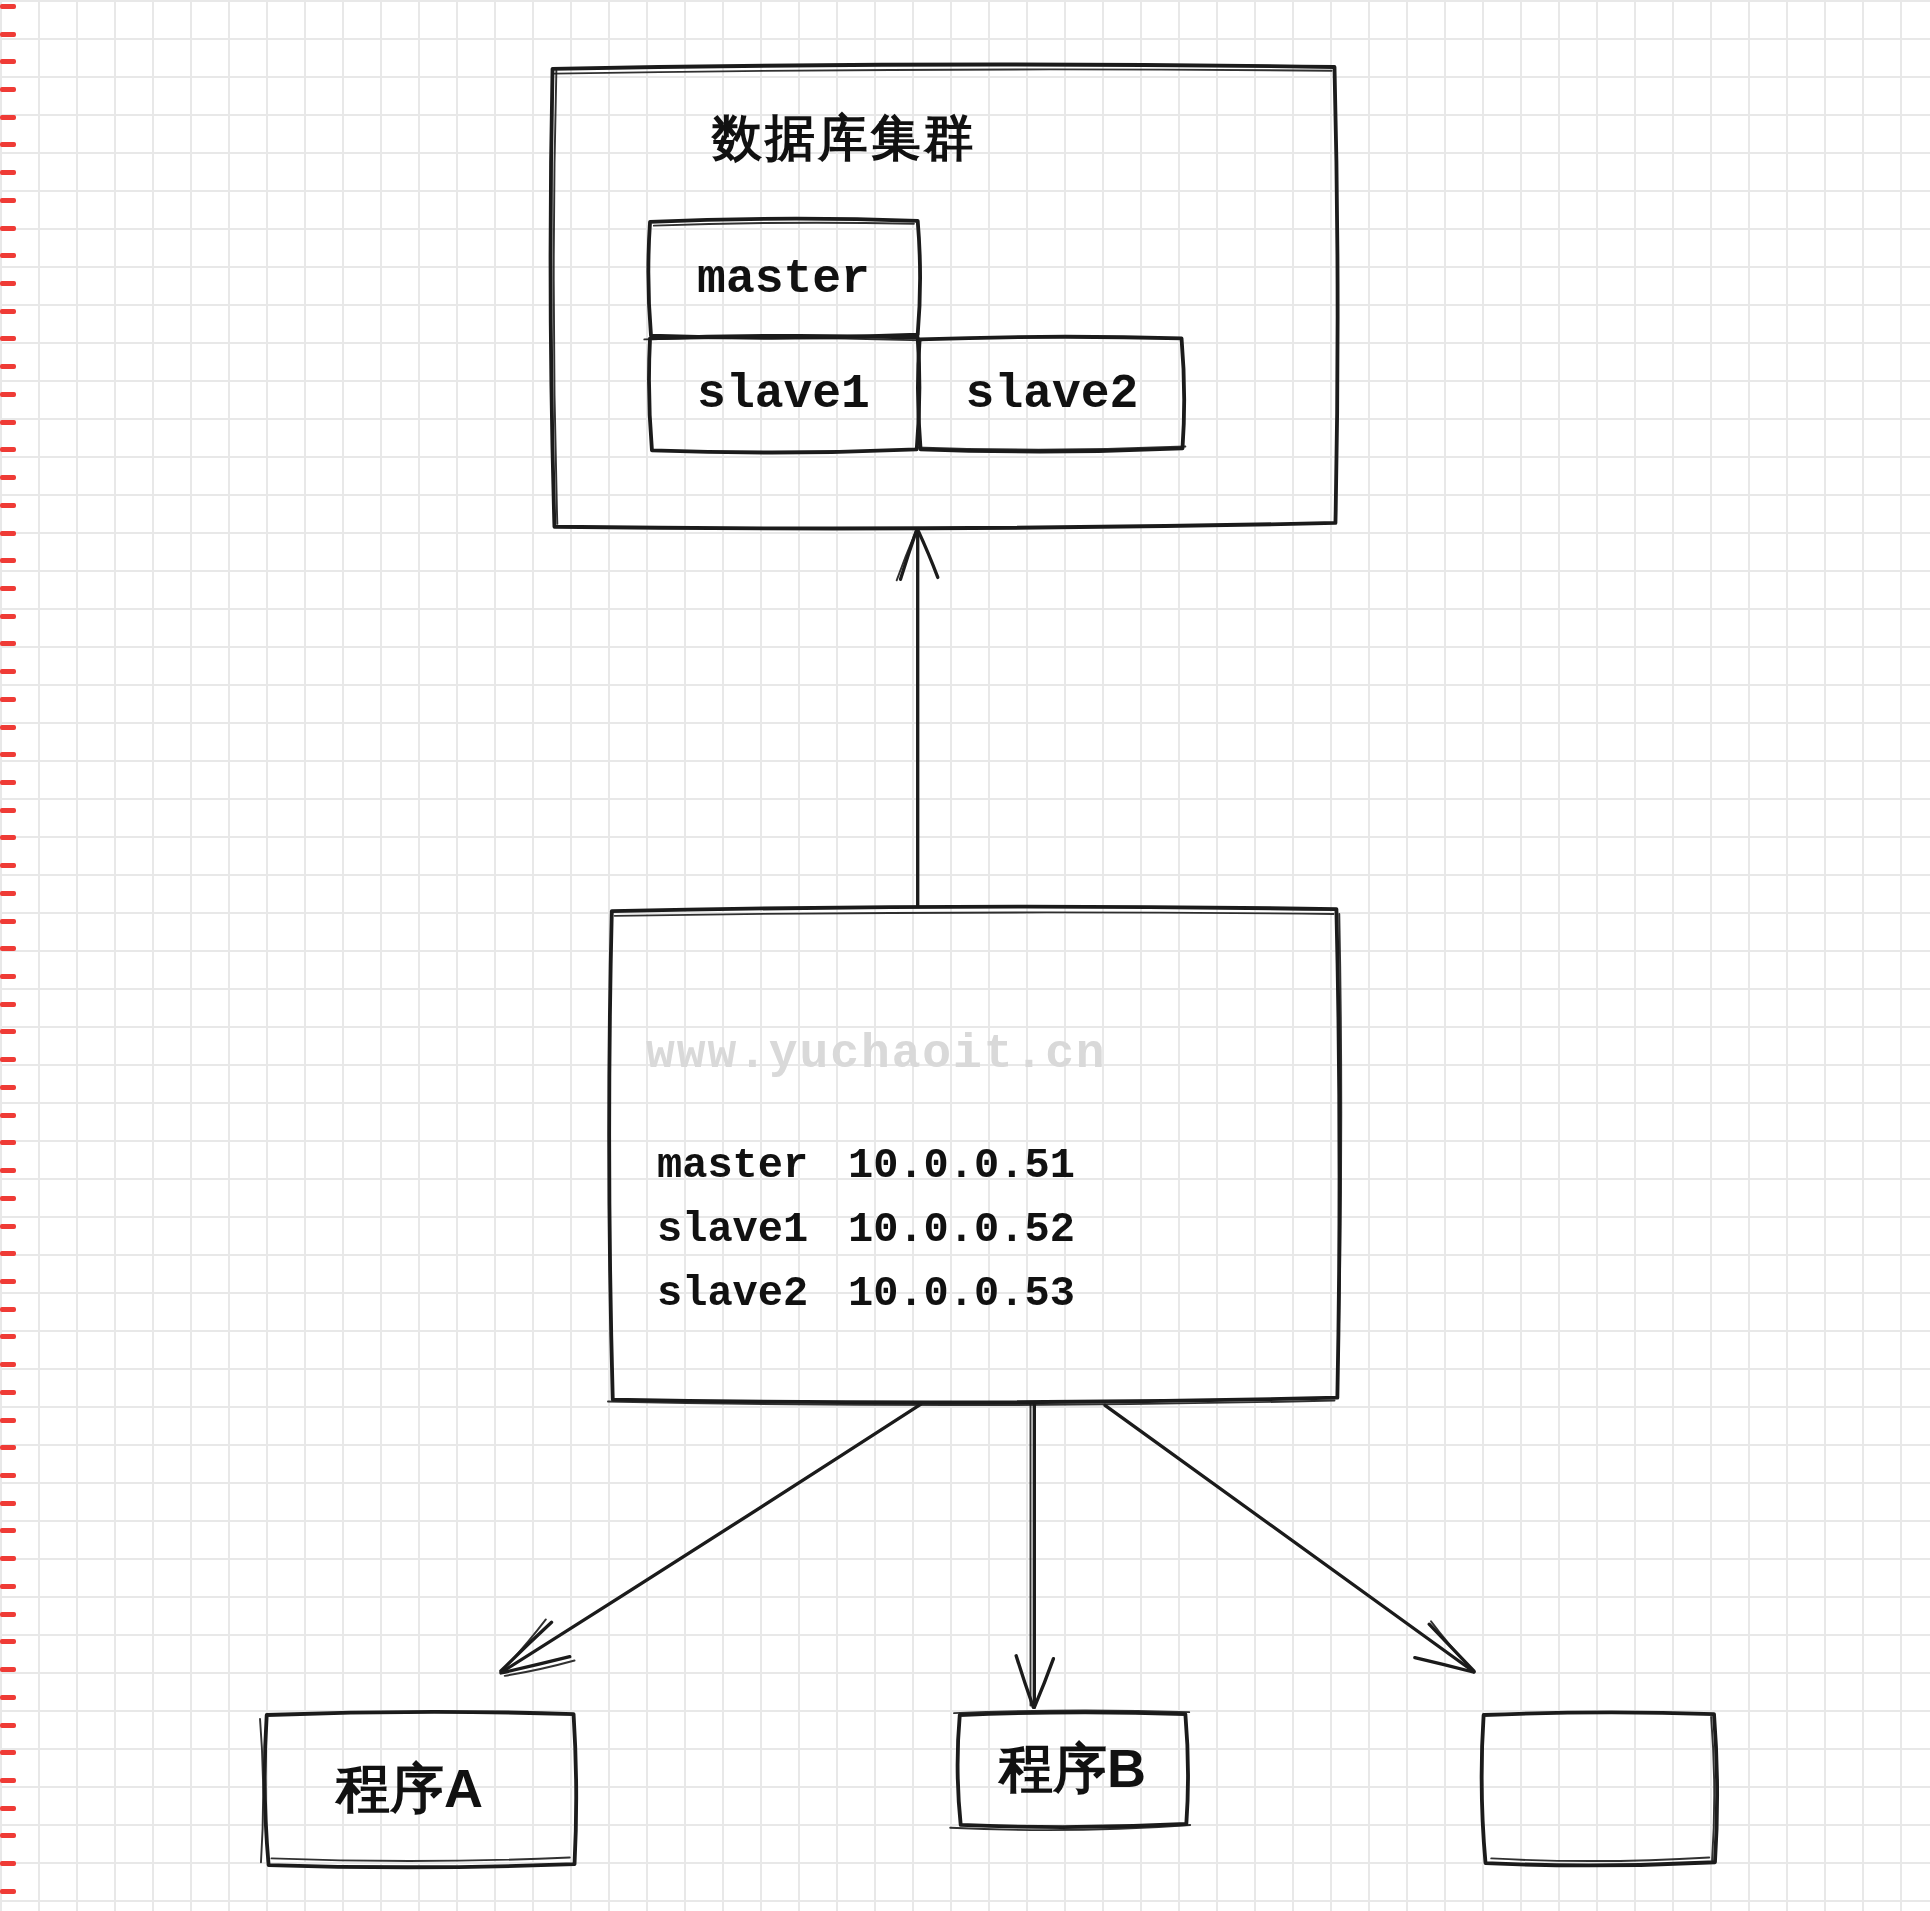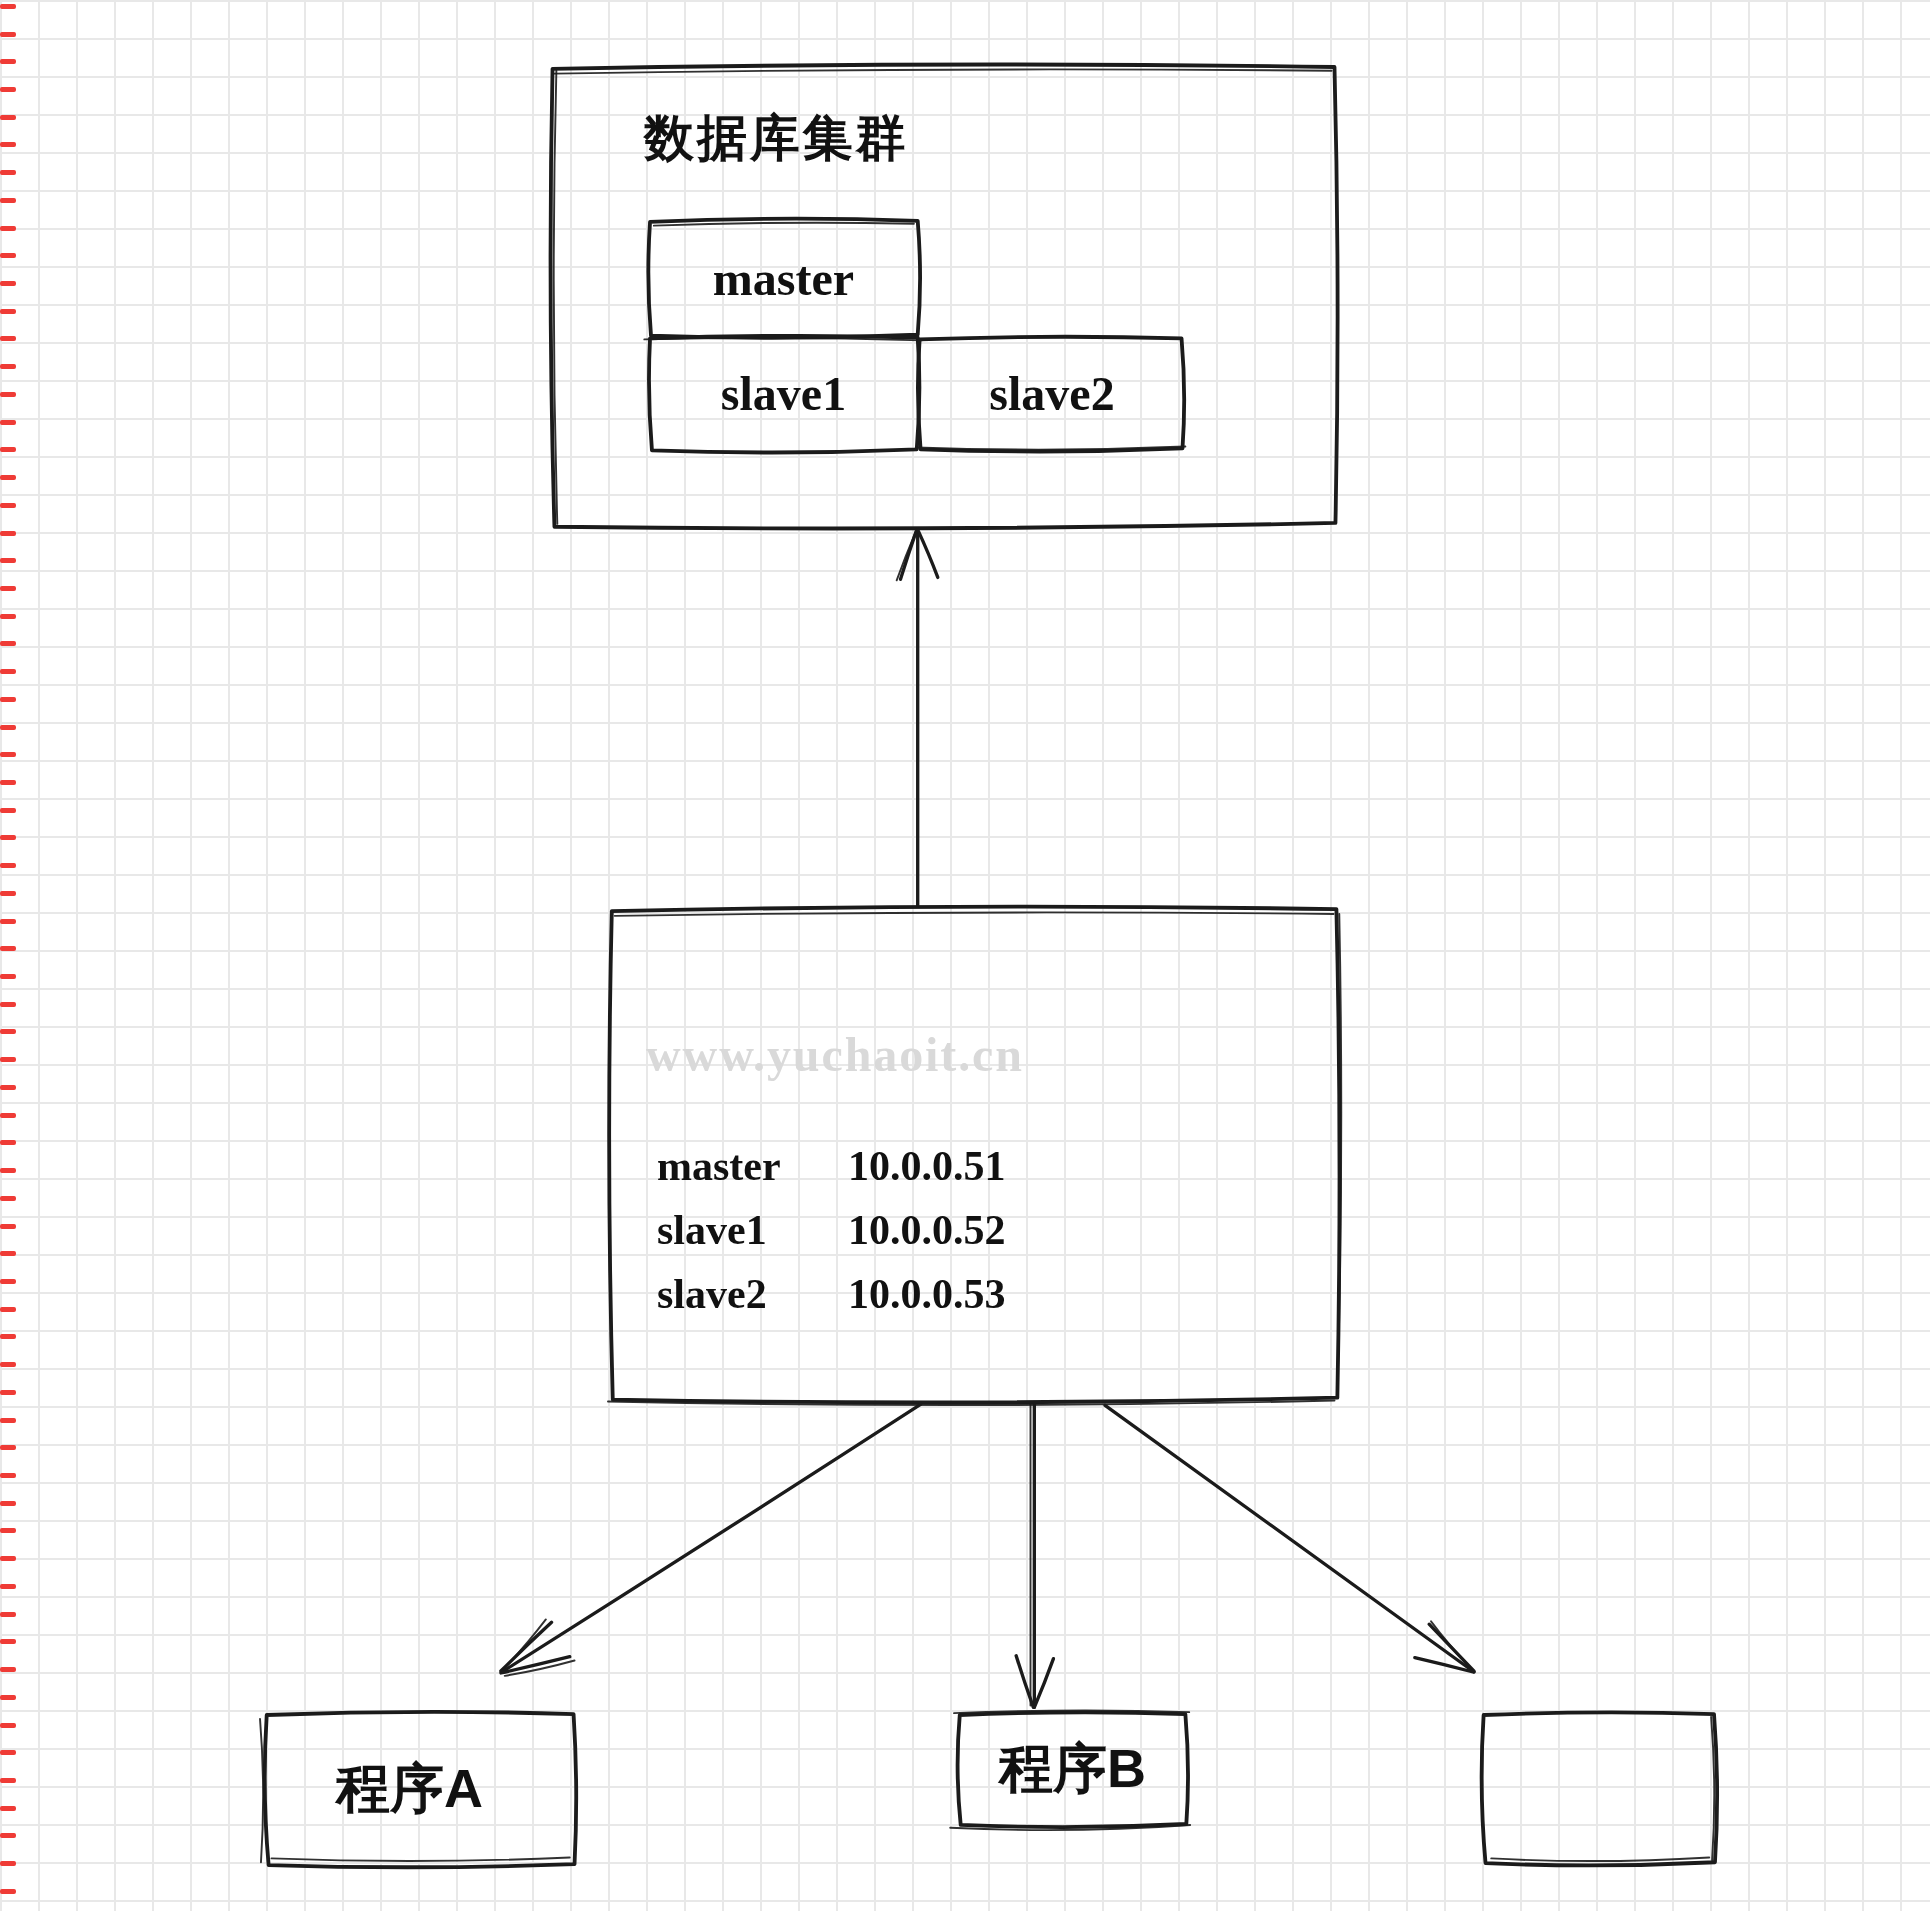--- a/index.html
+++ b/index.html
@@ -14,24 +14,24 @@
     overflow:hidden;
     font-family:"Liberation Sans",sans-serif;
   }
   svg.sketch{position:absolute;left:0;top:0;pointer-events:none;}
   .sketch path{fill:none;stroke:#1b1b1b;stroke-linecap:round;stroke-linejoin:round;}
   .sketch path.box{stroke-width:4px;}
   .sketch path.arrow{stroke-width:3.5px;}
   .sketch path.accent{stroke-width:2px;opacity:.9;}
   .label{position:absolute;color:#111;white-space:nowrap;}
   .cjk{font-family:"Liberation Sans","DejaVu Sans",sans-serif;font-weight:700;}
-  .mono{font-family:Liberation Serif, serif;font-weight:700;}
+  .mono{font-family:Liberation Mono, monospace;font-weight:700;}
   .boxed{display:flex;align-items:center;justify-content:center;}
   
-  .db-title{left:644px;top:105px;font-size:50px;letter-spacing:2.9px;}
+  .db-title{left:712px;top:105px;font-size:50px;letter-spacing:2.9px;}
   .master-label{left:648px;top:220px;width:271px;height:117px;font-size:48px;}
   .slave1-label{left:648px;top:336px;width:271px;height:115px;font-size:48px;}
   .slave2-label{left:920px;top:336px;width:264px;height:115px;font-size:48px;}
   
   .coord-title{left:657px;top:940px;font-size:50px;letter-spacing:1.9px;}
   .watermark{left:646px;top:1027px;font-size:48px;letter-spacing:1.9px;color:#d9d9d9;font-weight:700;}
   .hosts{position:absolute;left:657px;top:1134px;}
   .host-row{display:flex;height:64px;align-items:center;font-size:42px;color:#111;}
   .host-row .hname{display:inline-block;min-width:191px;}
   

